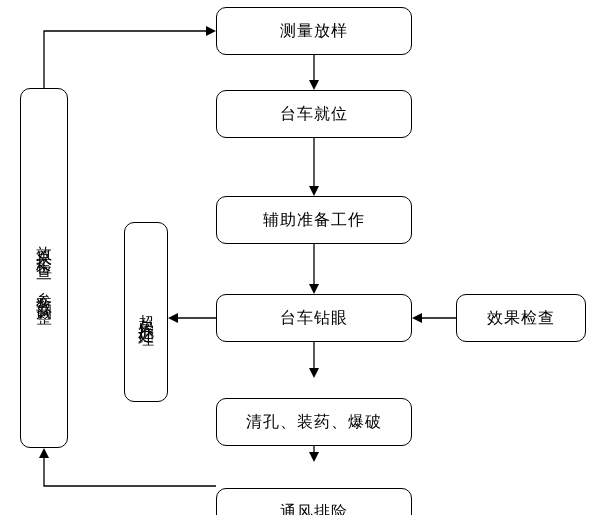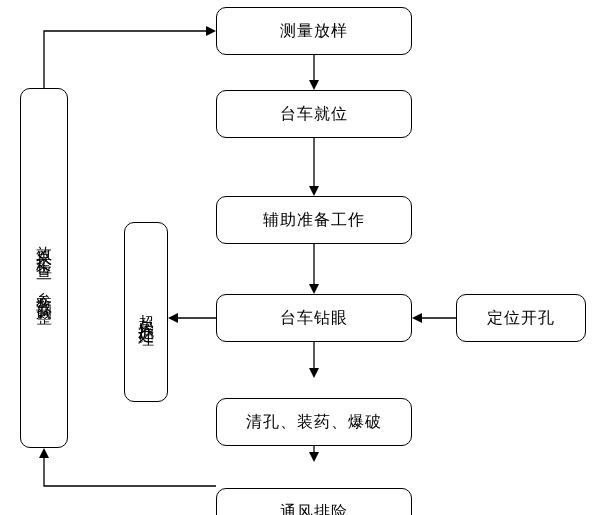--- a/index.html
+++ b/index.html
@@ -134,21 +134,21 @@
 
   <div class="node" style="left:216px; top:398px; width:196px; height:48px;">
     <span>清孔、装药、爆破</span>
   </div>
 
   <div class="node" style="left:216px; top:488px; width:196px; height:48px;">
     <span>通风排险</span>
   </div>
 
   <div class="node" style="left:456px; top:294px; width:130px; height:48px;">
-    <span>定位开孔</span>
+    <span>效果检查</span>
   </div>
 
   <div class="node vertical-tight" style="left:124px; top:222px; width:44px; height:180px;">
     <span>超欠挖处理</span>
   </div>
 
   <div class="node vertical" style="left:20px; top:88px; width:48px; height:360px;">
     <span>效果检查、参数调整</span>
   </div>
 

